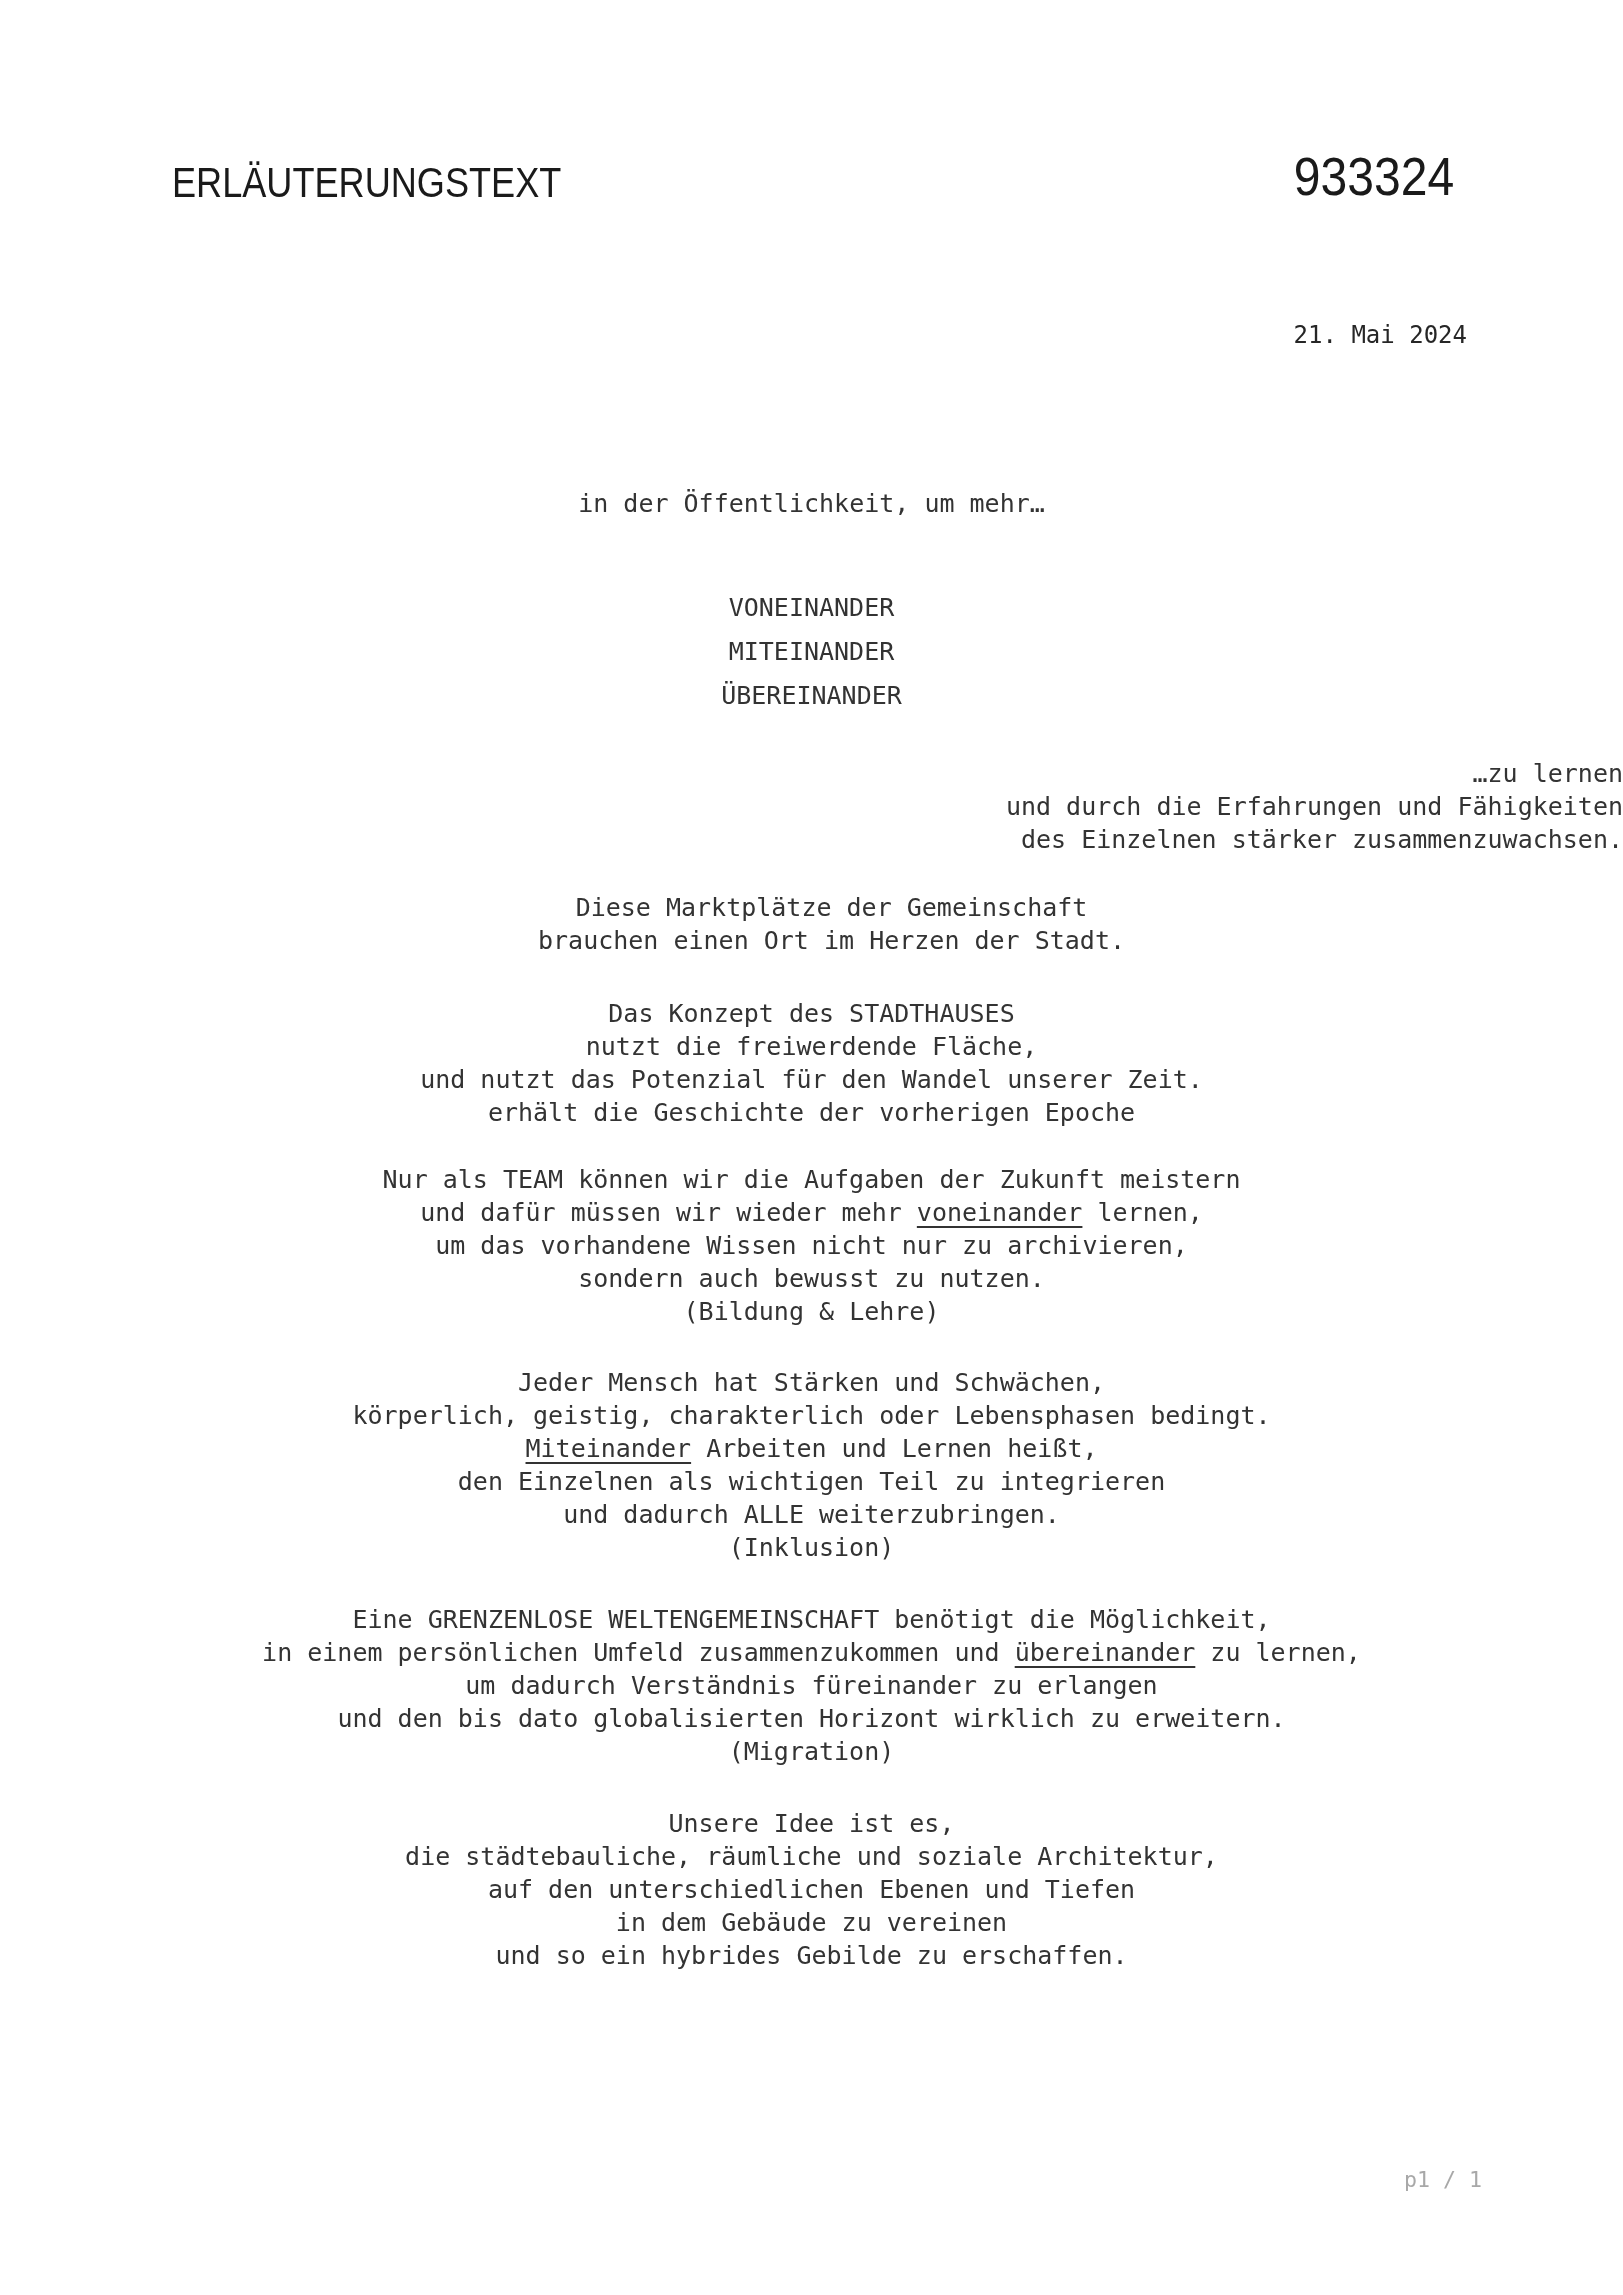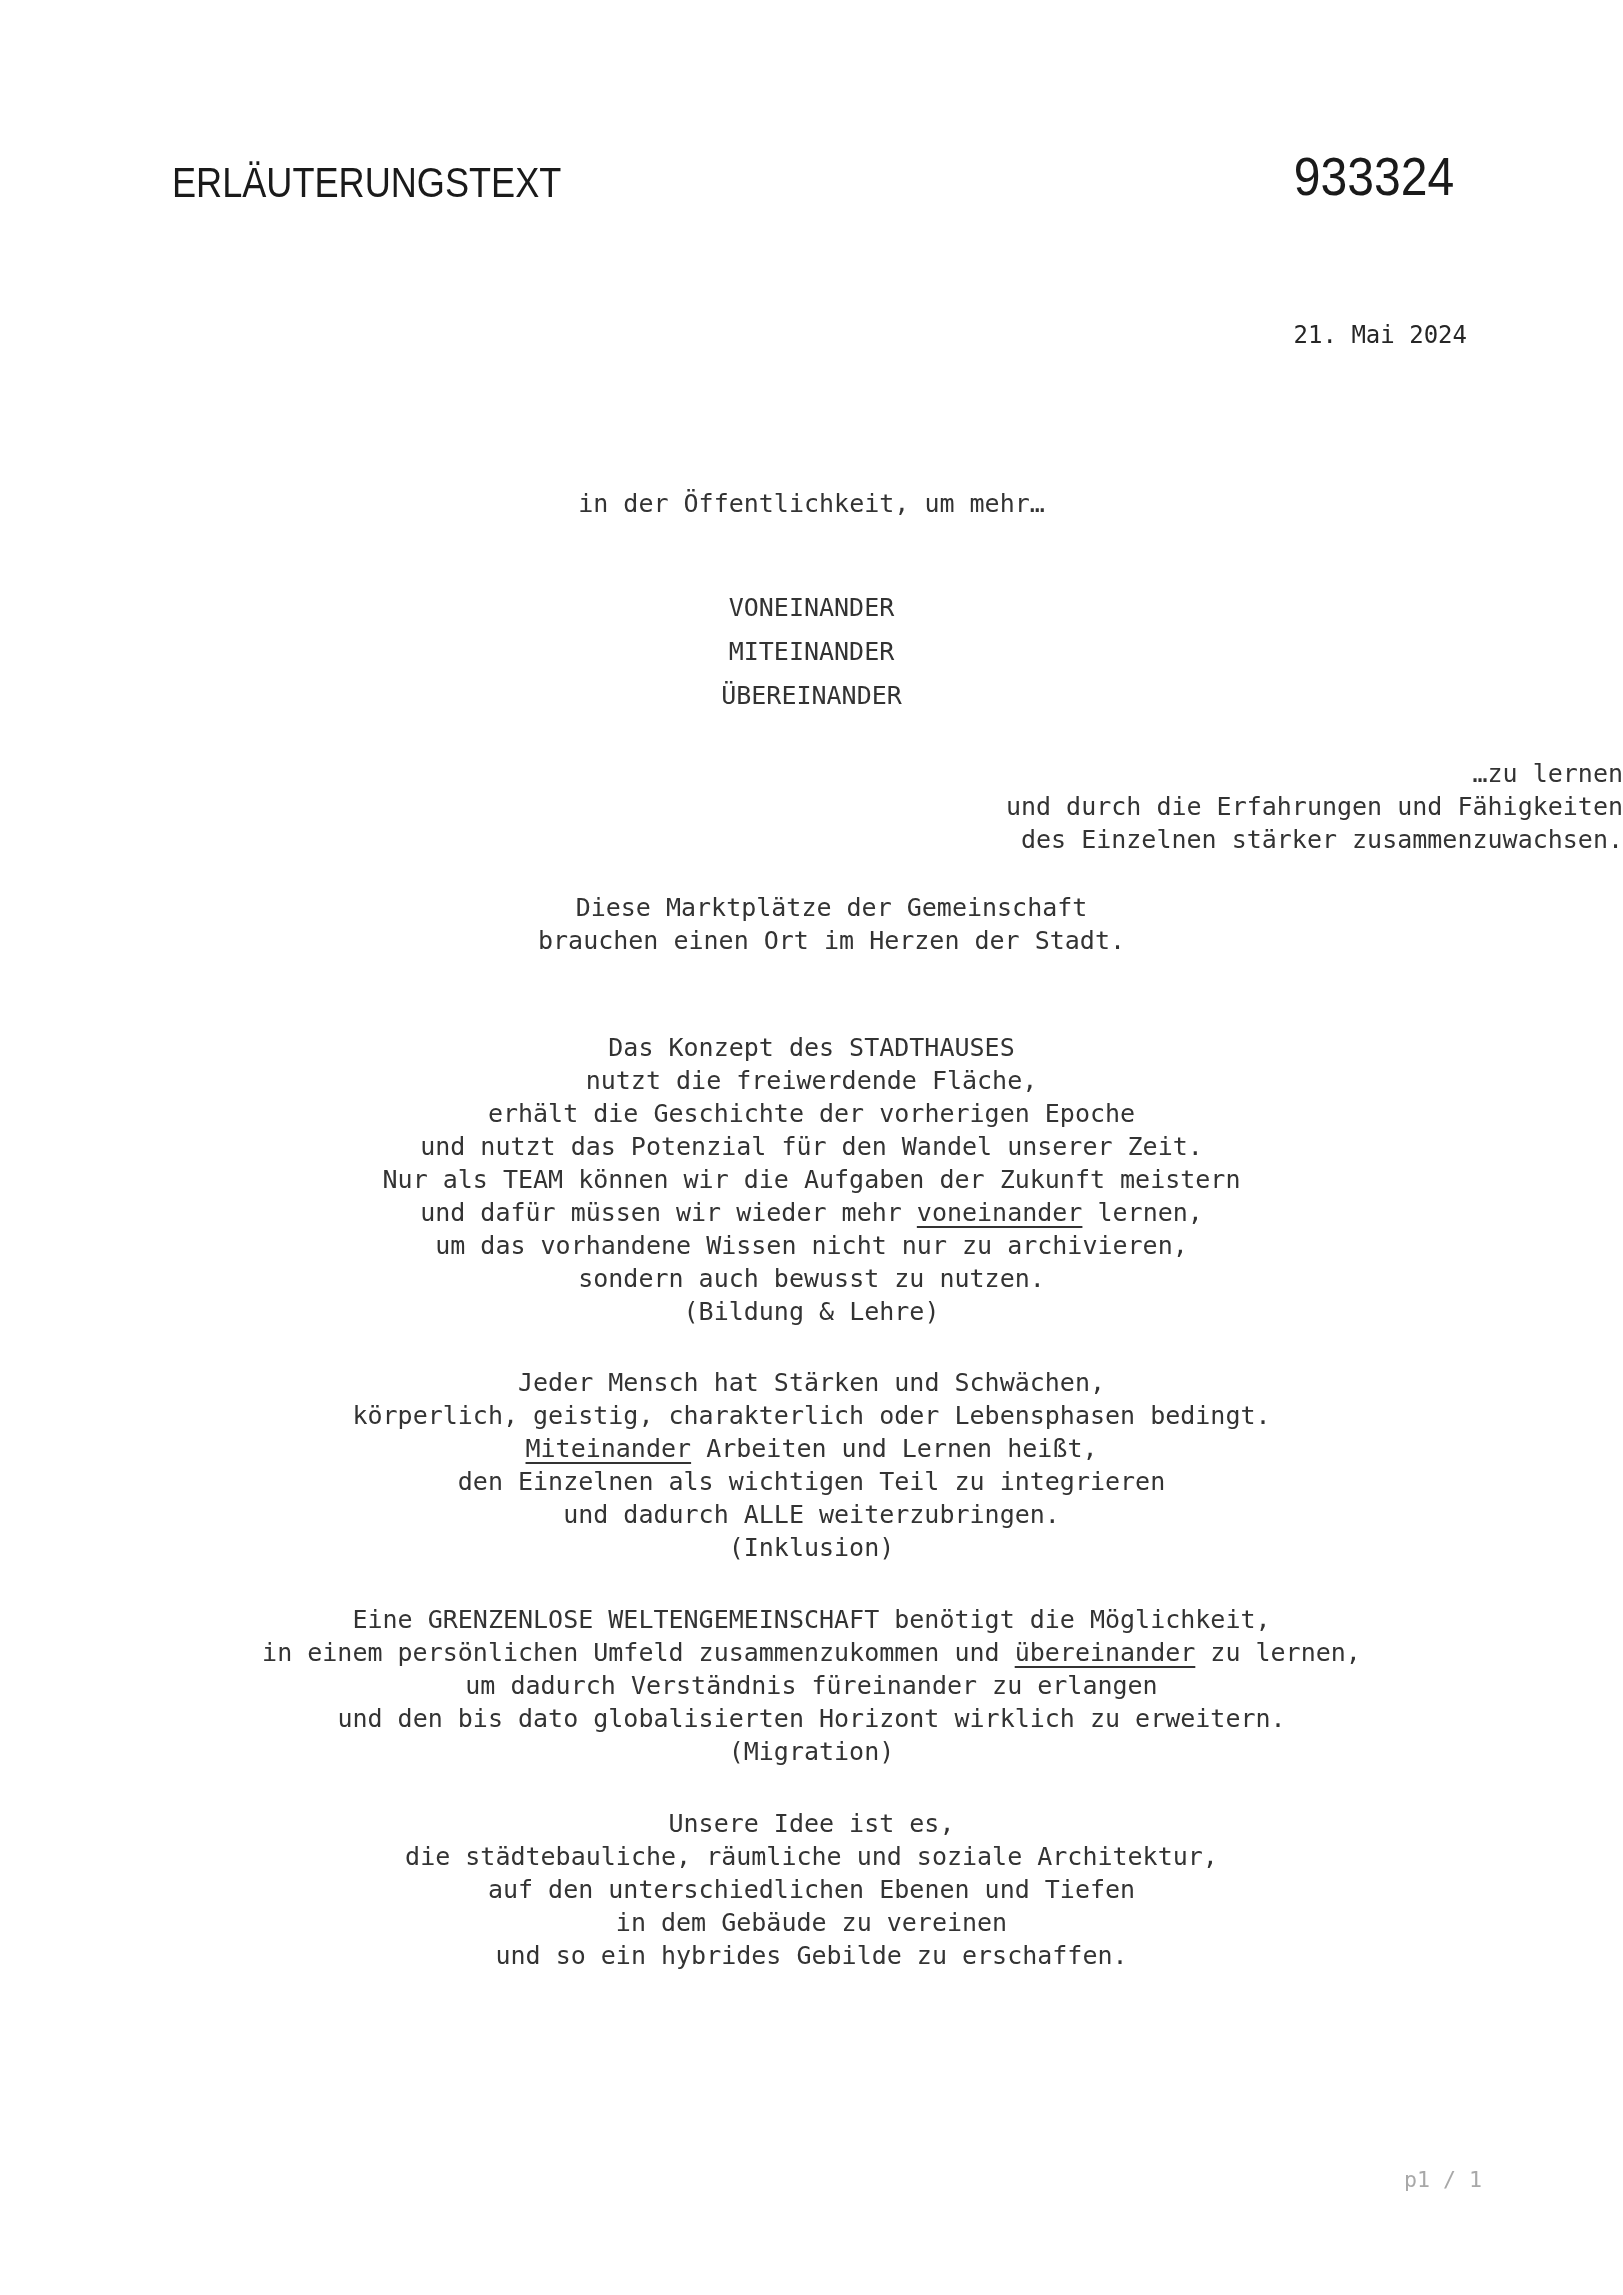--- a/index.html
+++ b/index.html
@@ -69,21 +69,21 @@
   }
   .para .u {
     text-decoration: underline;
     text-decoration-thickness: 2px;
     text-underline-offset: 5.2px;
   }
   .p0 { top: 487px;  line-height: 34px; }
   .p1 { top: 586px;  line-height: 44px; }
   .p2 { top: 757px; line-height: 33px; text-align: right; }
   .p3 { top: 891px; line-height: 33px; margin-left: 20px; }
-  .p4 { top: 997px; line-height: 33px; margin-top: 34px; }
+  .p4 { top: 997px; line-height: 33px; }
   .p5 { top: 1163px; line-height: 33px; }
   .p6 { top: 1366px; line-height: 33px; }
   .p7 { top: 1603px; line-height: 33px; }
   .p8 { top: 1807px; line-height: 33px; }
 
   
   .page-indicator {
     position: absolute;
     right: 141px;
     top: 2169px;
@@ -118,22 +118,22 @@
         <div class="line"><span>und durch die Erfahrungen und Fähigkeiten</span></div>
         <div class="line"><span>des Einzelnen stärker zusammenzuwachsen.</span></div>
       </div>
     <div class="para p3">
         <div class="line"><span>Diese Marktplätze der Gemeinschaft</span></div>
         <div class="line"><span>brauchen einen Ort im Herzen der Stadt.</span></div>
       </div>
     <div class="para p4">
         <div class="line"><span>Das Konzept des STADTHAUSES</span></div>
         <div class="line"><span>nutzt die freiwerdende Fläche,</span></div>
+        <div class="line"><span>und nutzt das Potenzial für den Wandel unserer Zeit.</span></div>
         <div class="line"><span>erhält die Geschichte der vorherigen Epoche</span></div>
-        <div class="line"><span>und nutzt das Potenzial für den Wandel unserer Zeit.</span></div>
       </div>
     <div class="para p5">
         <div class="line"><span>Nur als TEAM können wir die Aufgaben der Zukunft meistern</span></div>
         <div class="line"><span>und dafür müssen wir wieder mehr </span><span class="u">voneinander</span><span> lernen,</span></div>
         <div class="line"><span>um das vorhandene Wissen nicht nur zu archivieren,</span></div>
         <div class="line"><span>sondern auch bewusst zu nutzen.</span></div>
         <div class="line"><span>(Bildung &amp; Lehre)</span></div>
       </div>
     <div class="para p6">
         <div class="line"><span>Jeder Mensch hat Stärken und Schwächen,</span></div>

